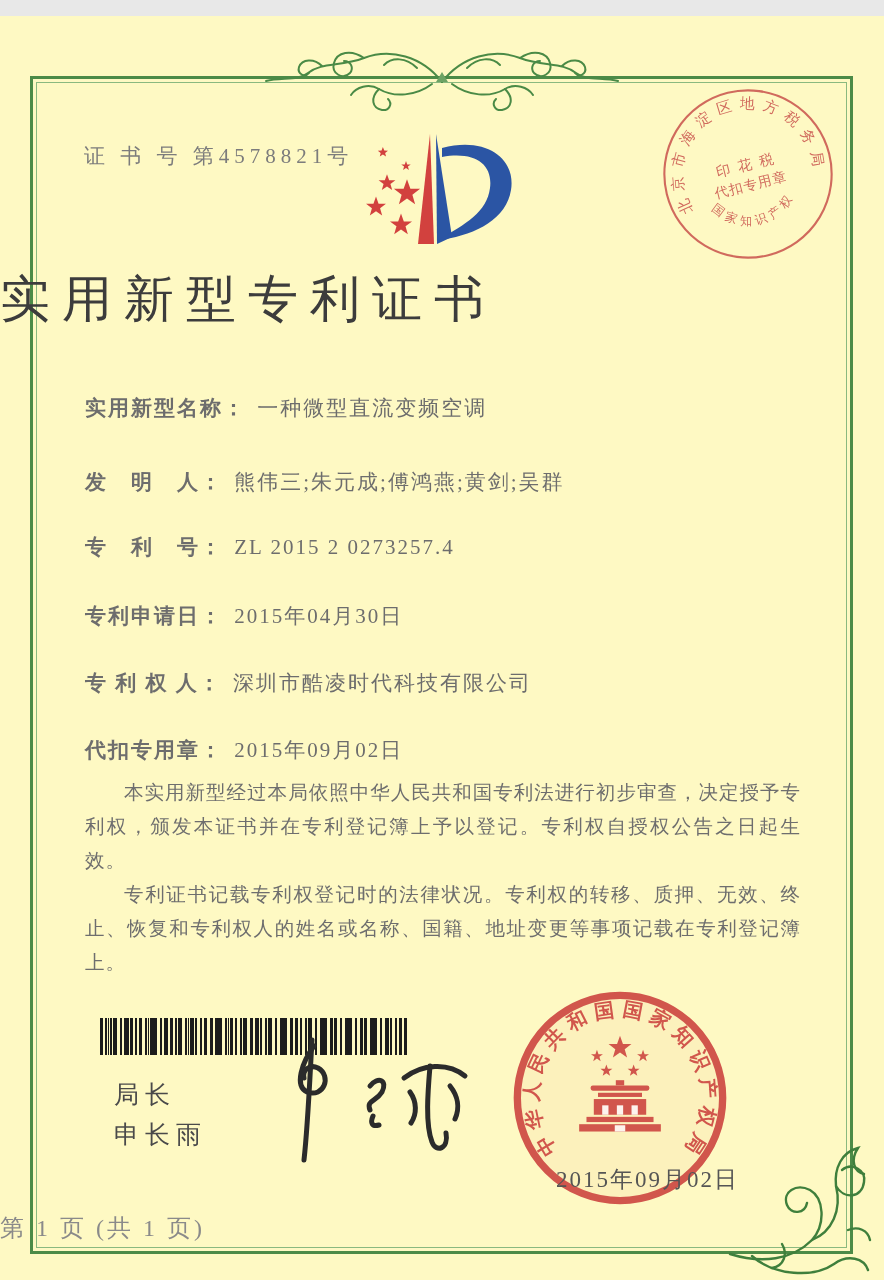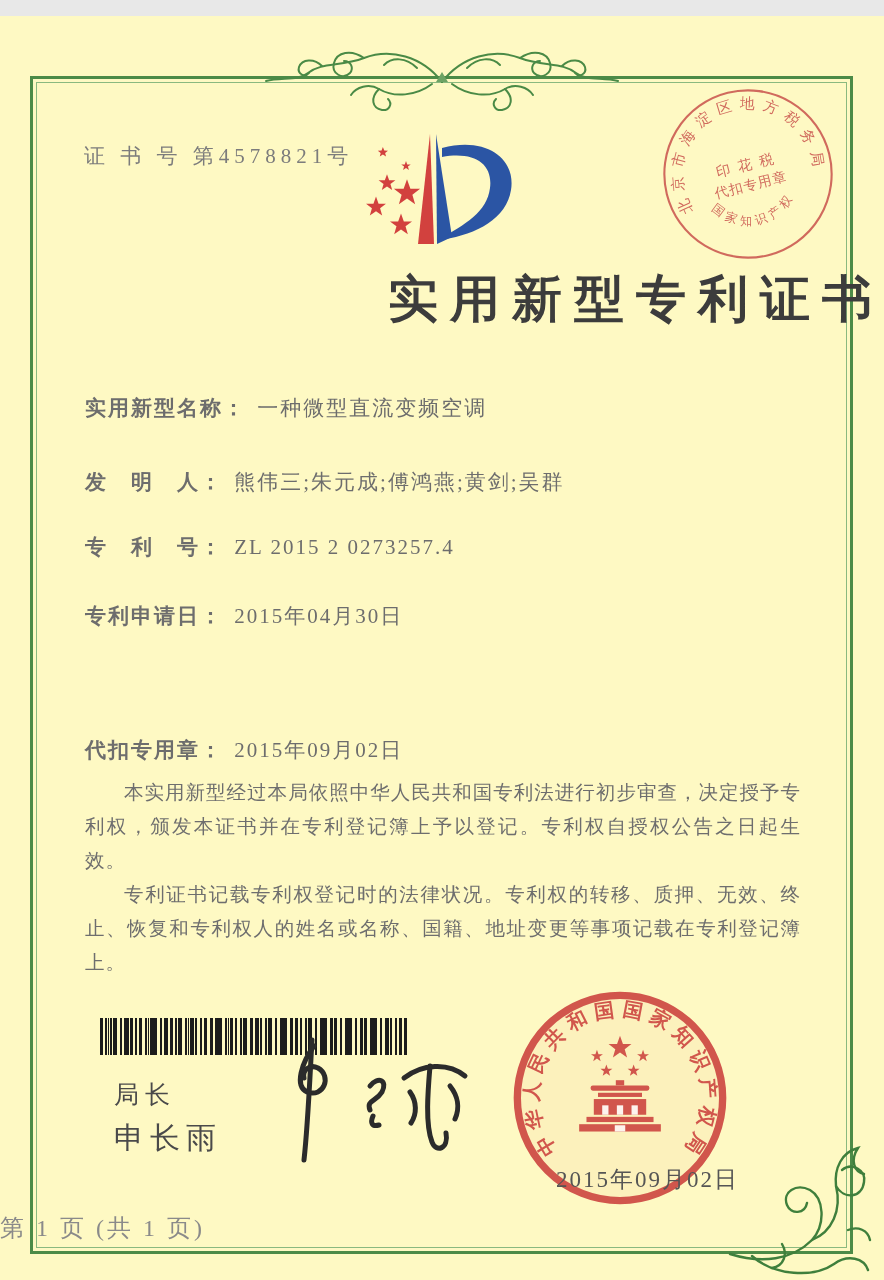--- a/index.html
+++ b/index.html
@@ -22,22 +22,22 @@
   .orn-corner{left:722px;top:1118px;width:162px;height:162px;}
 
   
   .cert-no{
     position:absolute;left:84px;top:126px;
     font-size:21px;letter-spacing:5px;color:#7c7c7c;
   }
   .logo{position:absolute;left:338px;top:104px;width:220px;height:148px;}
   .tax-seal{position:absolute;left:658px;top:68px;width:180px;height:180px;opacity:.85;}
   .title{
-    position:absolute;left:0;top:250px;width:100%;text-align:right;
-    font-size:50px;font-weight:700;letter-spacing:12px;color:#3c3c3c;margin:0;
+    position:absolute;left:0;top:250px;width:100%;text-align:left;
+    font-size:50px;font-weight:400;letter-spacing:12px;color:#3c3c3c;margin:0;
   }
 
   
   .field{position:absolute;left:85px;font-size:21px;color:#6d6d6d;letter-spacing:2px;white-space:nowrap;}
   .f1{top:378px}.f2{top:452px}.f3{top:517px}.f4{top:586px}.f5{top:653px}.f6{top:720px}
   .field .lbl{margin-right:4px;font-weight:bold;}
 
   
   .body-text{
     position:absolute;left:85px;top:760px;width:716px;
@@ -47,21 +47,21 @@
 
   
   .barcode{
     position:absolute;left:100px;top:1002px;width:308px;height:37px;
     background:
       repeating-linear-gradient(90deg,#1c1c1c 0 2px,transparent 2px 5px),
       repeating-linear-gradient(90deg,#1c1c1c 0 1px,transparent 1px 8px),
       repeating-linear-gradient(90deg,#1c1c1c 0 3px,transparent 3px 13px);
   }
   .director-title{position:absolute;left:114px;top:1062px;font-size:25px;color:#4a4a4a;letter-spacing:6px;}
-  .director-name{position:absolute;left:114px;top:1102px;font-size:30px;color:#4a4a4a;letter-spacing:6px;}
+  .director-name{position:absolute;left:114px;top:1102px;font-size:25px;color:#4a4a4a;letter-spacing:6px;}
   .signature{position:absolute;left:252px;top:1018px;width:235px;height:130px;}
   .big-seal{position:absolute;left:510px;top:972px;width:220px;height:220px;opacity:.93;}
   .seal-date{
     position:absolute;left:556px;top:1148px;font-size:23px;color:#555;
     letter-spacing:2px;white-space:nowrap;
   }
   .footer{
     position:absolute;left:0;top:1196px;width:100%;text-align:left;
     font-size:24px;color:#8a8a8a;letter-spacing:3px;
   }
@@ -153,20 +153,24 @@
     <span class="lbl">发　明　人：</span>
     <span class="val">熊伟三;朱元成;傅鸿燕;黄剑;吴群</span>
   </div>
   <div class="field f3">
     <span class="lbl">专　利　号：</span>
     <span class="val">ZL 2015 2 0273257.4</span>
   </div>
   <div class="field f4">
     <span class="lbl">专利申请日：</span>
     <span class="val">2015年04月30日</span>
+  </div>
+  <div class="field f5">
+    <span class="lbl">专 利 权 人：</span>
+    <span class="val">深圳市酷凌时代科技有限公司</span>
   </div>
   <div class="field f6">
     <span class="lbl">代扣专用章：</span>
     <span class="val">2015年09月02日</span>
   </div>
 
   <div class="body-text">
     <p>本实用新型经过本局依照中华人民共和国专利法进行初步审查，决定授予专利权，颁发本证书并在专利登记簿上予以登记。专利权自授权公告之日起生效。</p>
     <p>专利证书记载专利权登记时的法律状况。专利权的转移、质押、无效、终止、恢复和专利权人的姓名或名称、国籍、地址变更等事项记载在专利登记簿上。</p>
   </div>

